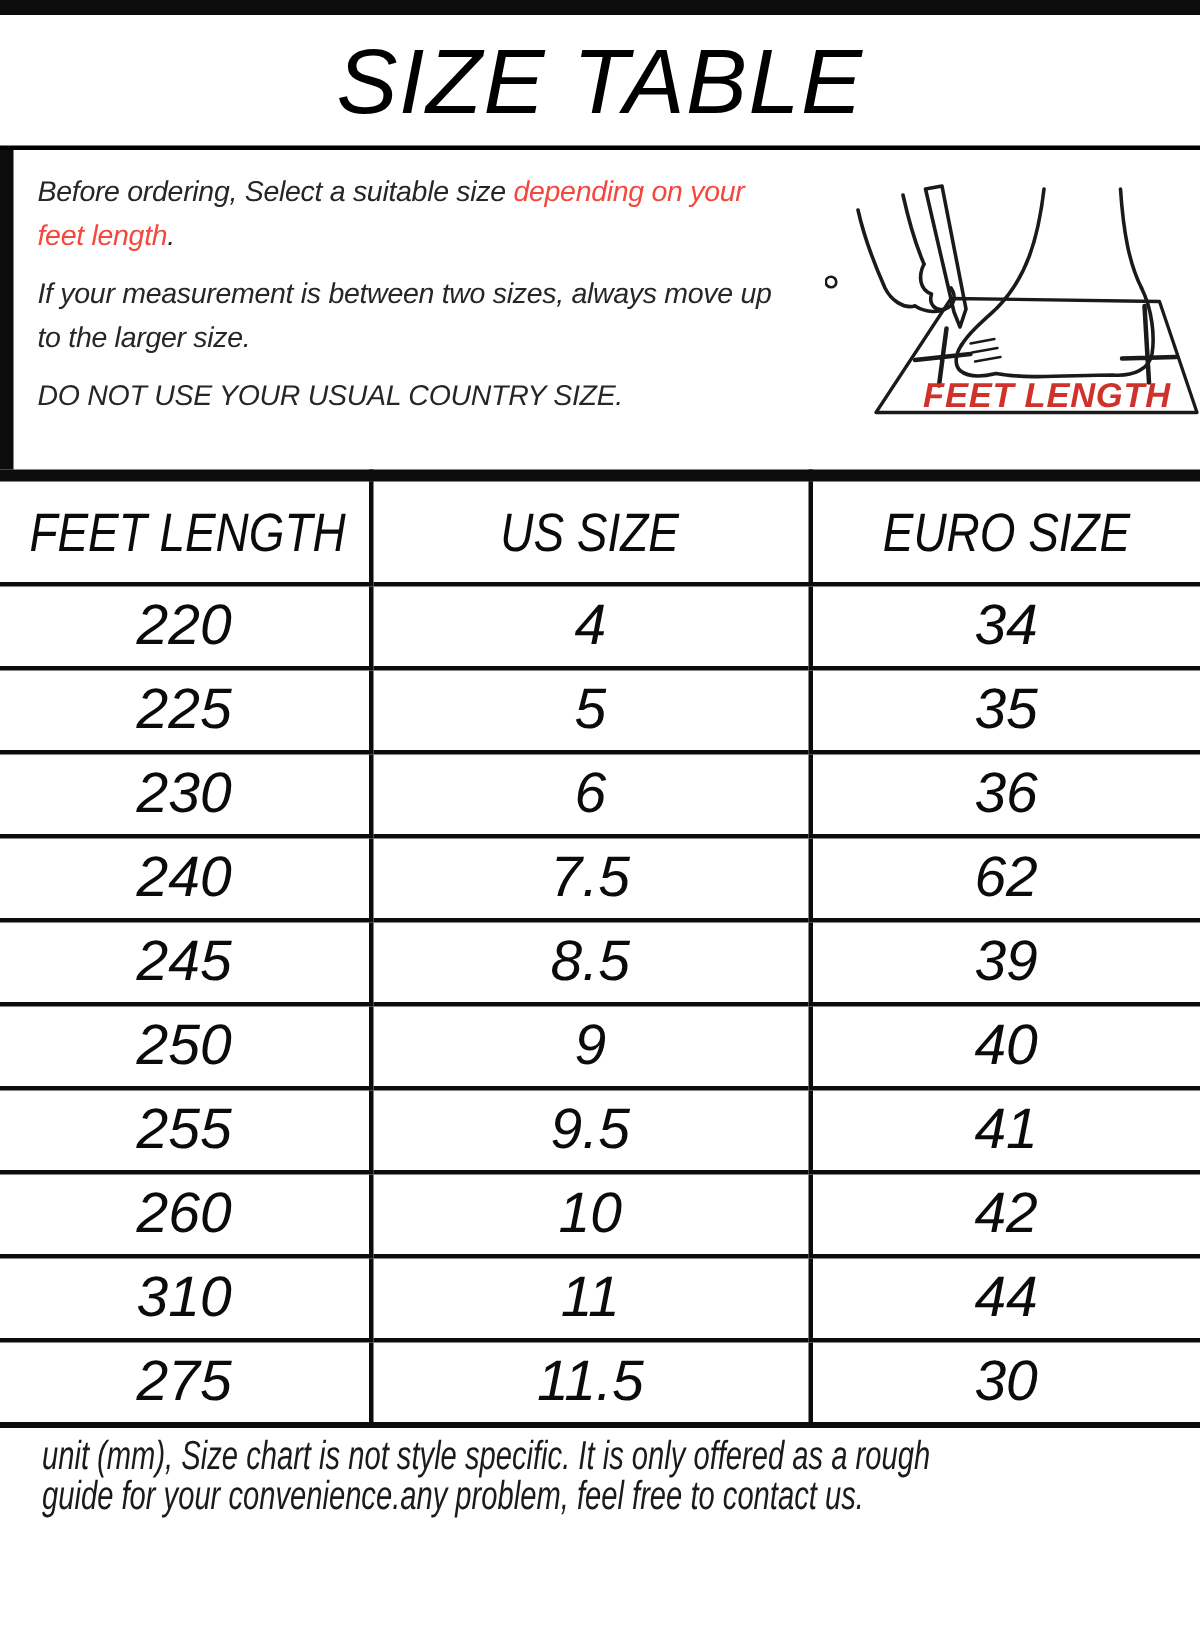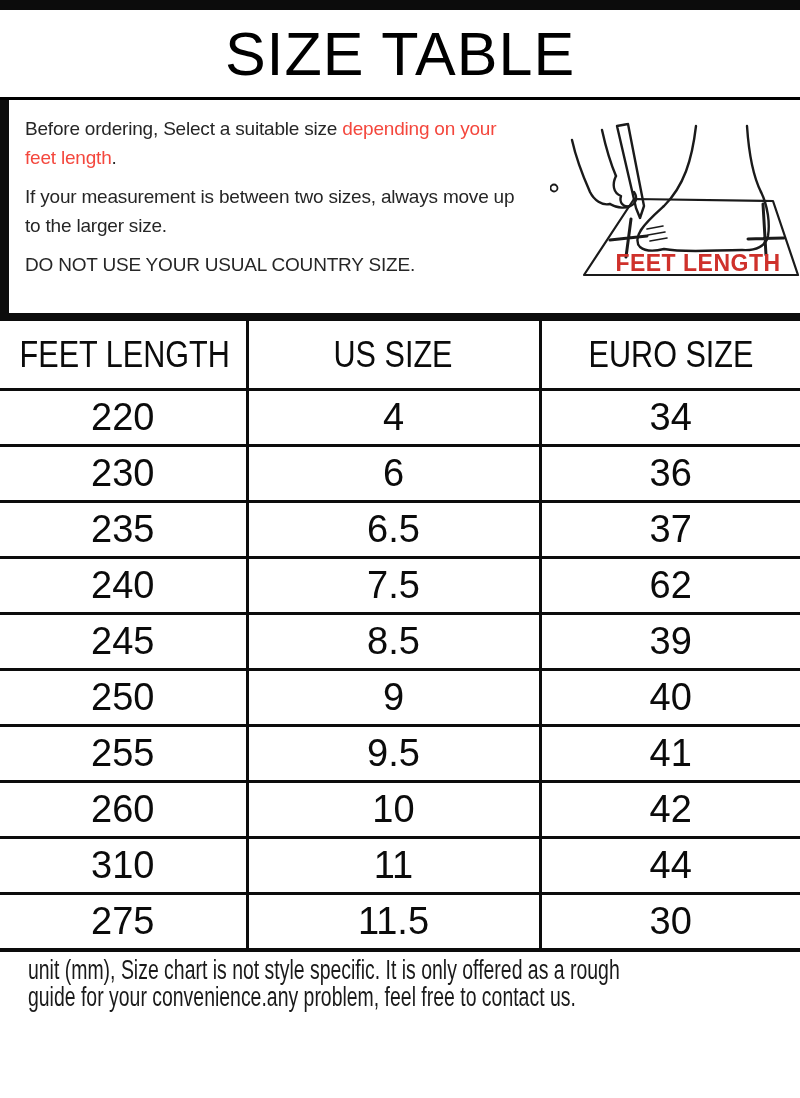--- a/index.html
+++ b/index.html
@@ -3,20 +3,21 @@
 <meta charset="utf-8">
 <style>
   html,body{margin:0;padding:0;background:#ffffff;}
   .page{
     position:relative;
     width:800px;height:1098px;
     overflow:hidden;
     background:#ffffff;
     font-family:"Liberation Sans", sans-serif;
     color:#111;
+    font-style:italic;
   }
   
   .topbar{height:10px;background:#0c0c0c;}
   .title-block{
     height:87px;
     border-bottom:3px solid #000;
     display:flex;align-items:center;justify-content:center;
   }
   .title-block h1{
     margin:0;
@@ -163,28 +164,28 @@
       </tr>
     </thead>
     <tbody>
 
     <tr>
         <td>220</td>
         <td>4</td>
         <td>34</td>
       </tr>
         <tr>
+        <td>225</td>
+        <td>5</td>
+        <td>35</td>
+      </tr>
+        <tr>
         <td>230</td>
         <td>6</td>
         <td>36</td>
-      </tr>
-        <tr>
-        <td>235</td>
-        <td>6.5</td>
-        <td>37</td>
       </tr>
         <tr>
         <td>240</td>
         <td>7.5</td>
         <td>62</td>
       </tr>
         <tr>
         <td>245</td>
         <td>8.5</td>
         <td>39</td>

